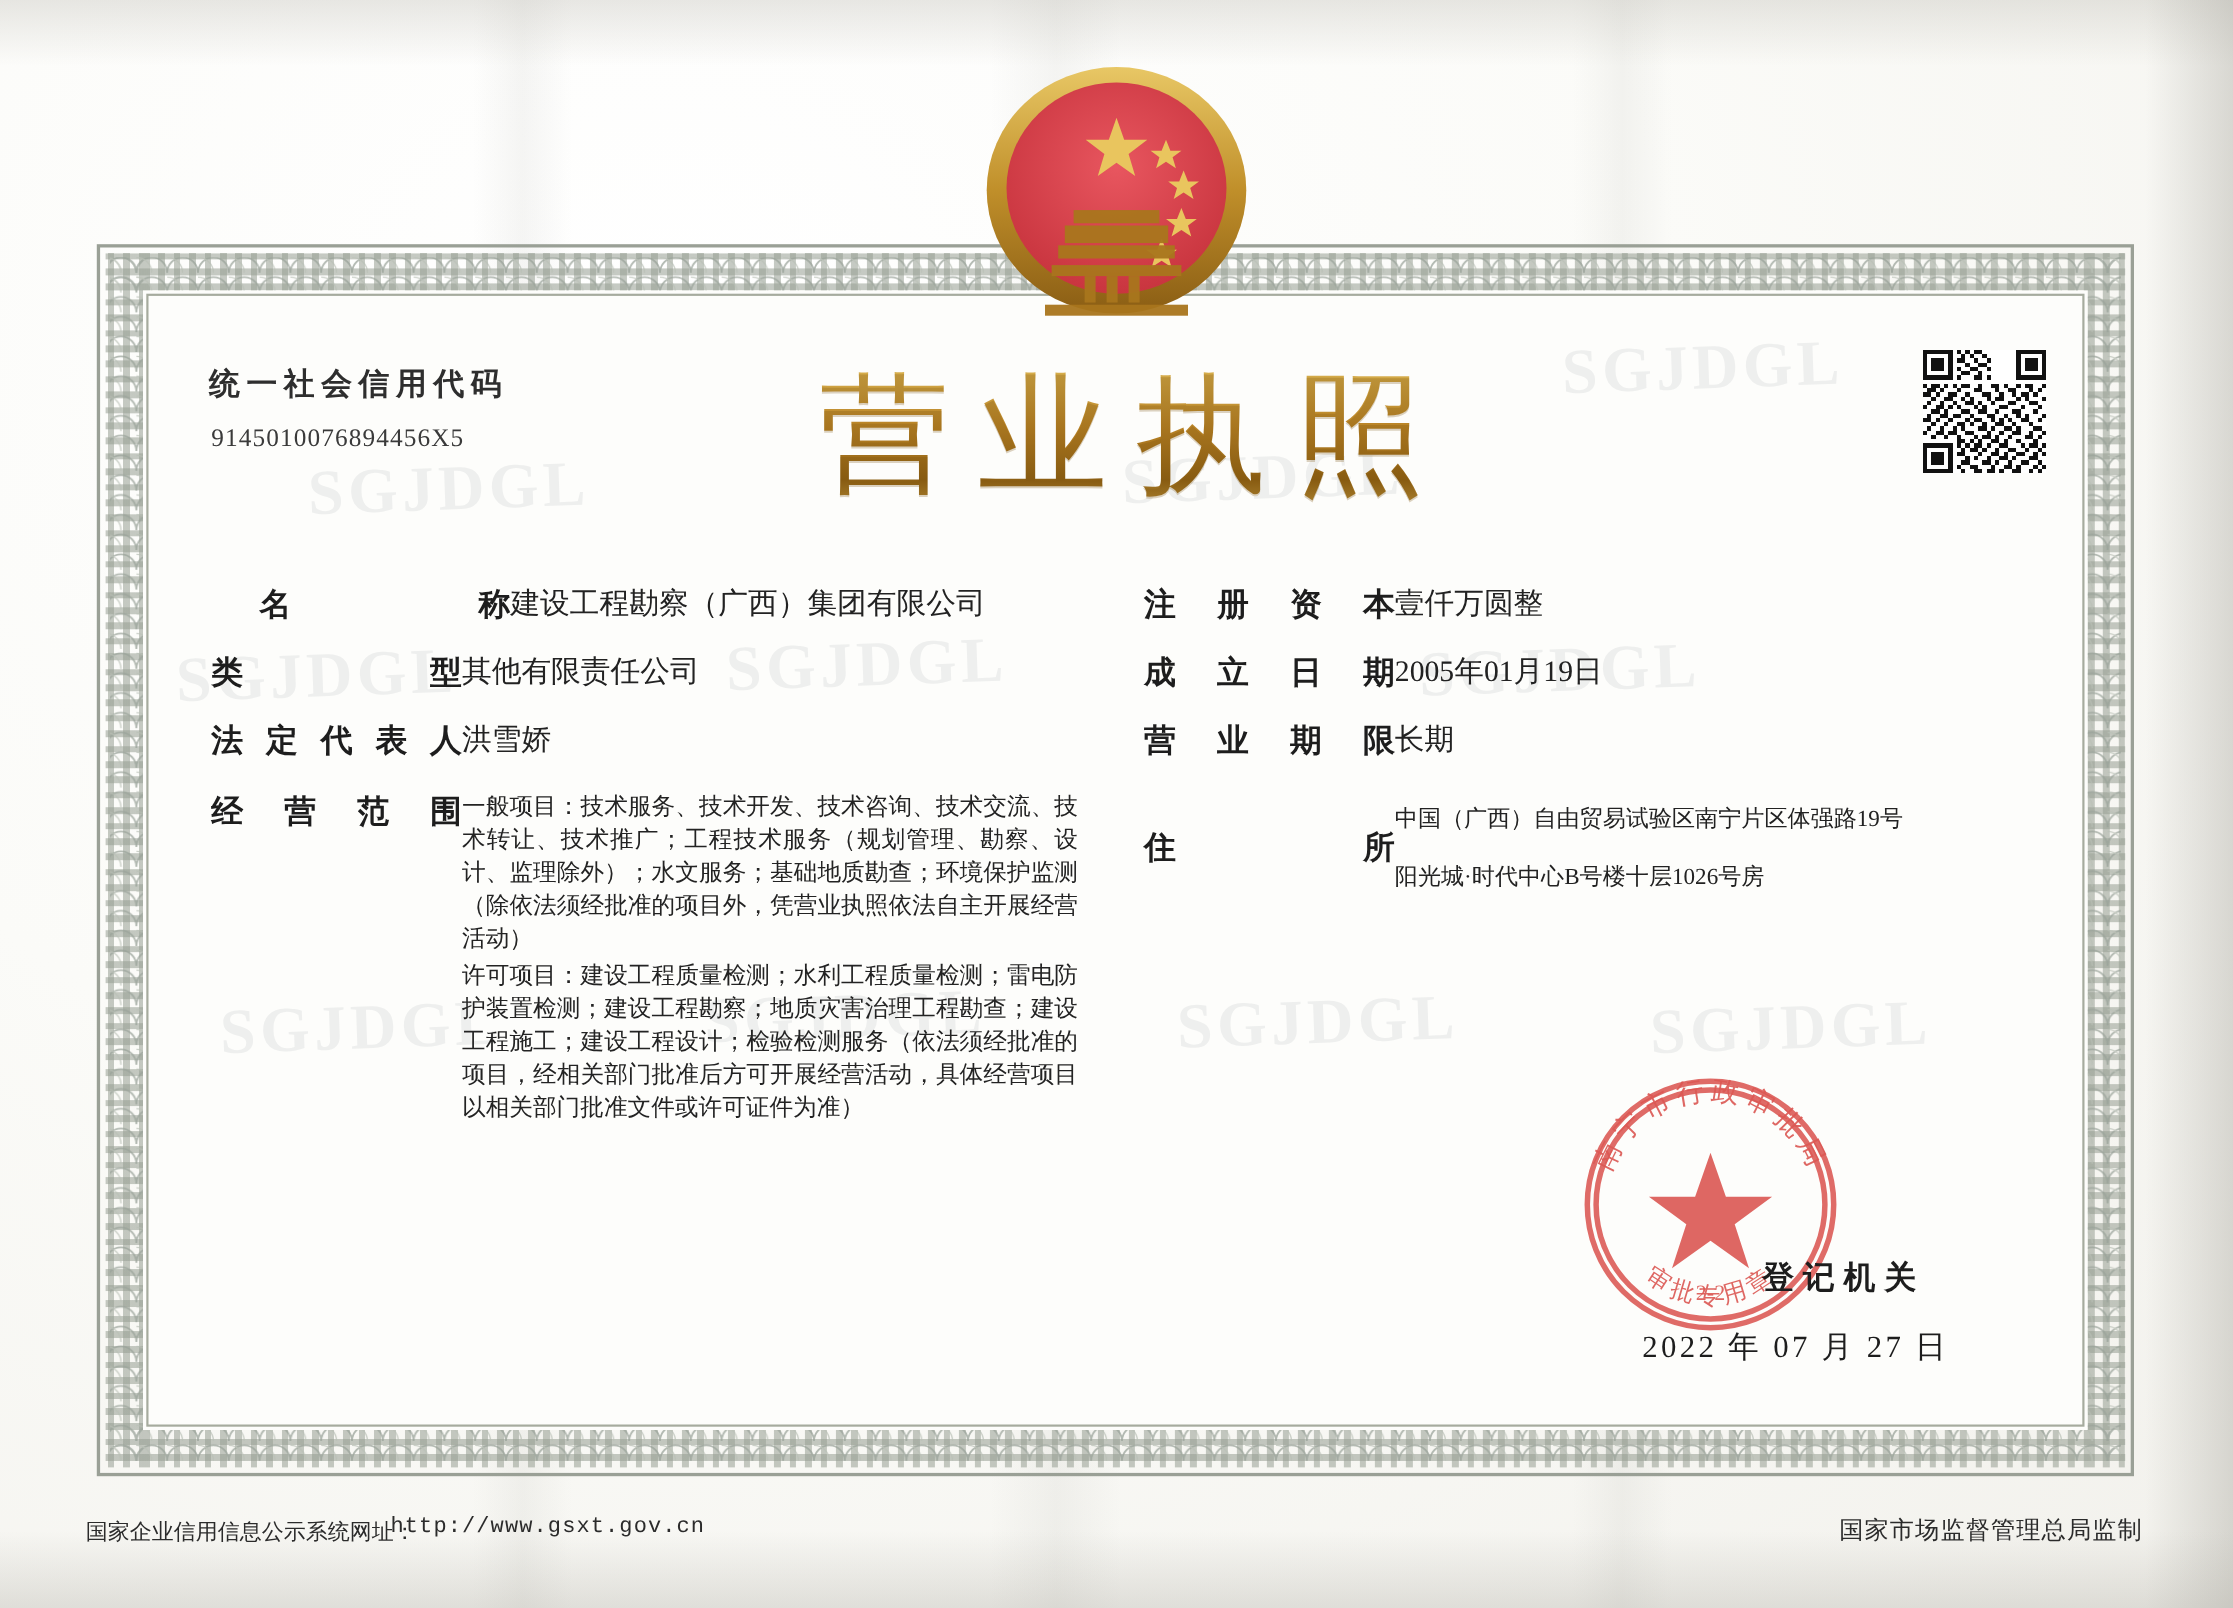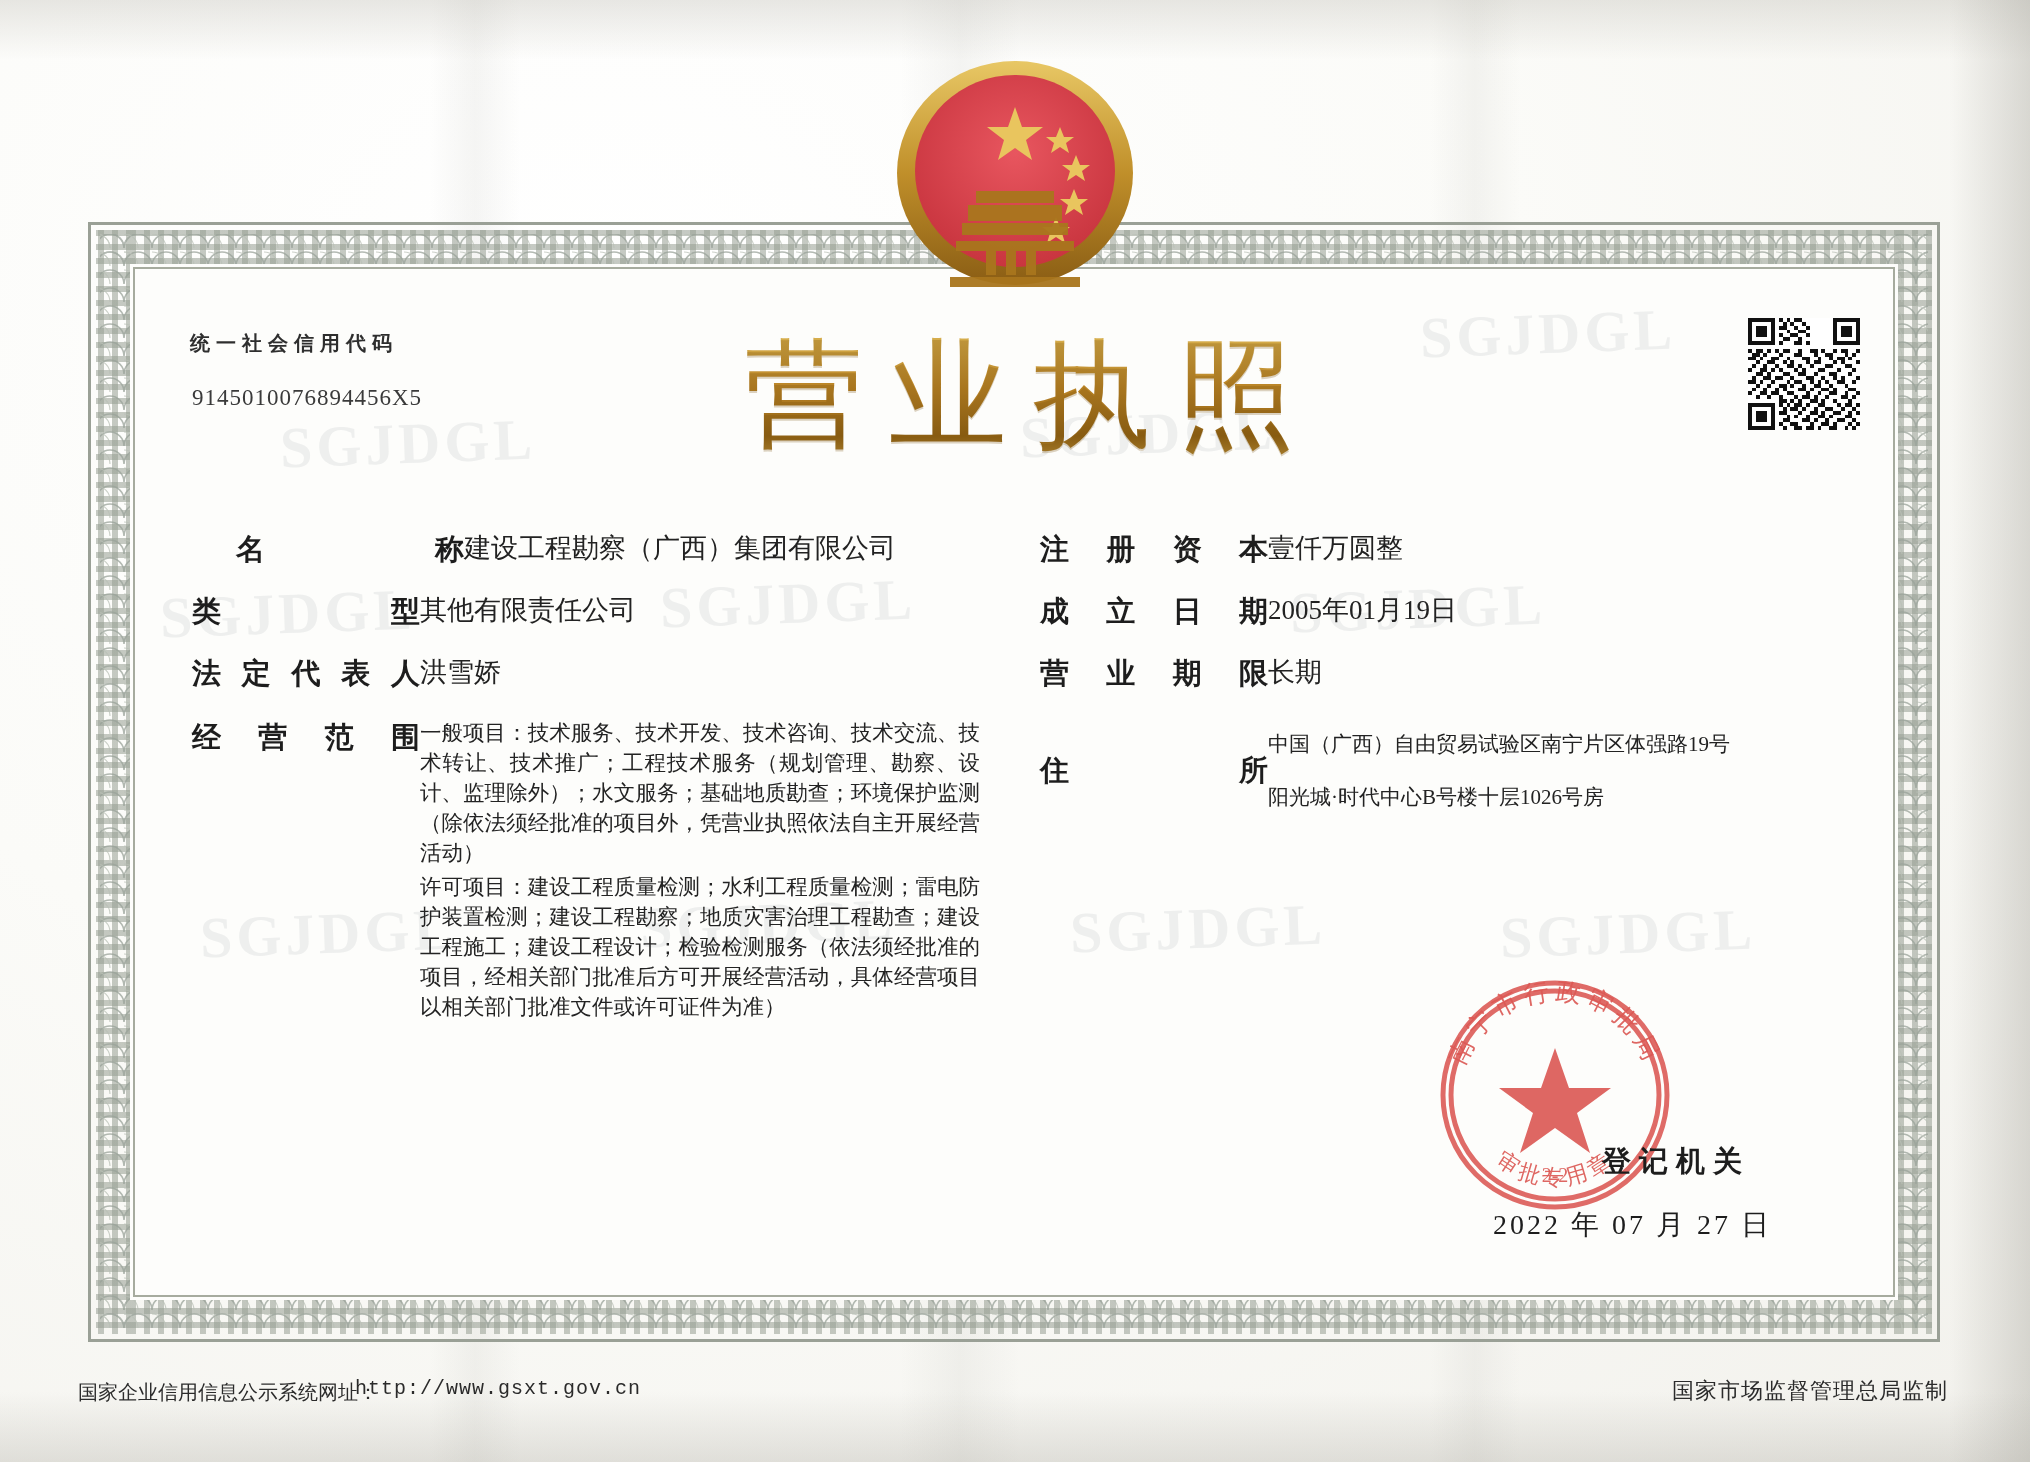--- a/index.html
+++ b/index.html
@@ -124,21 +124,21 @@
   .content {
     position: absolute;
     left: 140px; top: 280px;
     width: 1750px; height: 1010px;
   }
 
   .credit-label {
     position: absolute;
     left: 50px; top: 50px;
     font-family: "Liberation Sans", sans-serif;
-    font-size: 20px;
+    font-size: 28px;
     font-weight: bold;
     letter-spacing: 6px;
     color: #2e2e2e;
   }
   .credit-code {
     position: absolute;
     left: 52px; top: 105px;
     font-family: "Liberation Serif", serif;
     font-size: 23px;
     letter-spacing: 1px;

